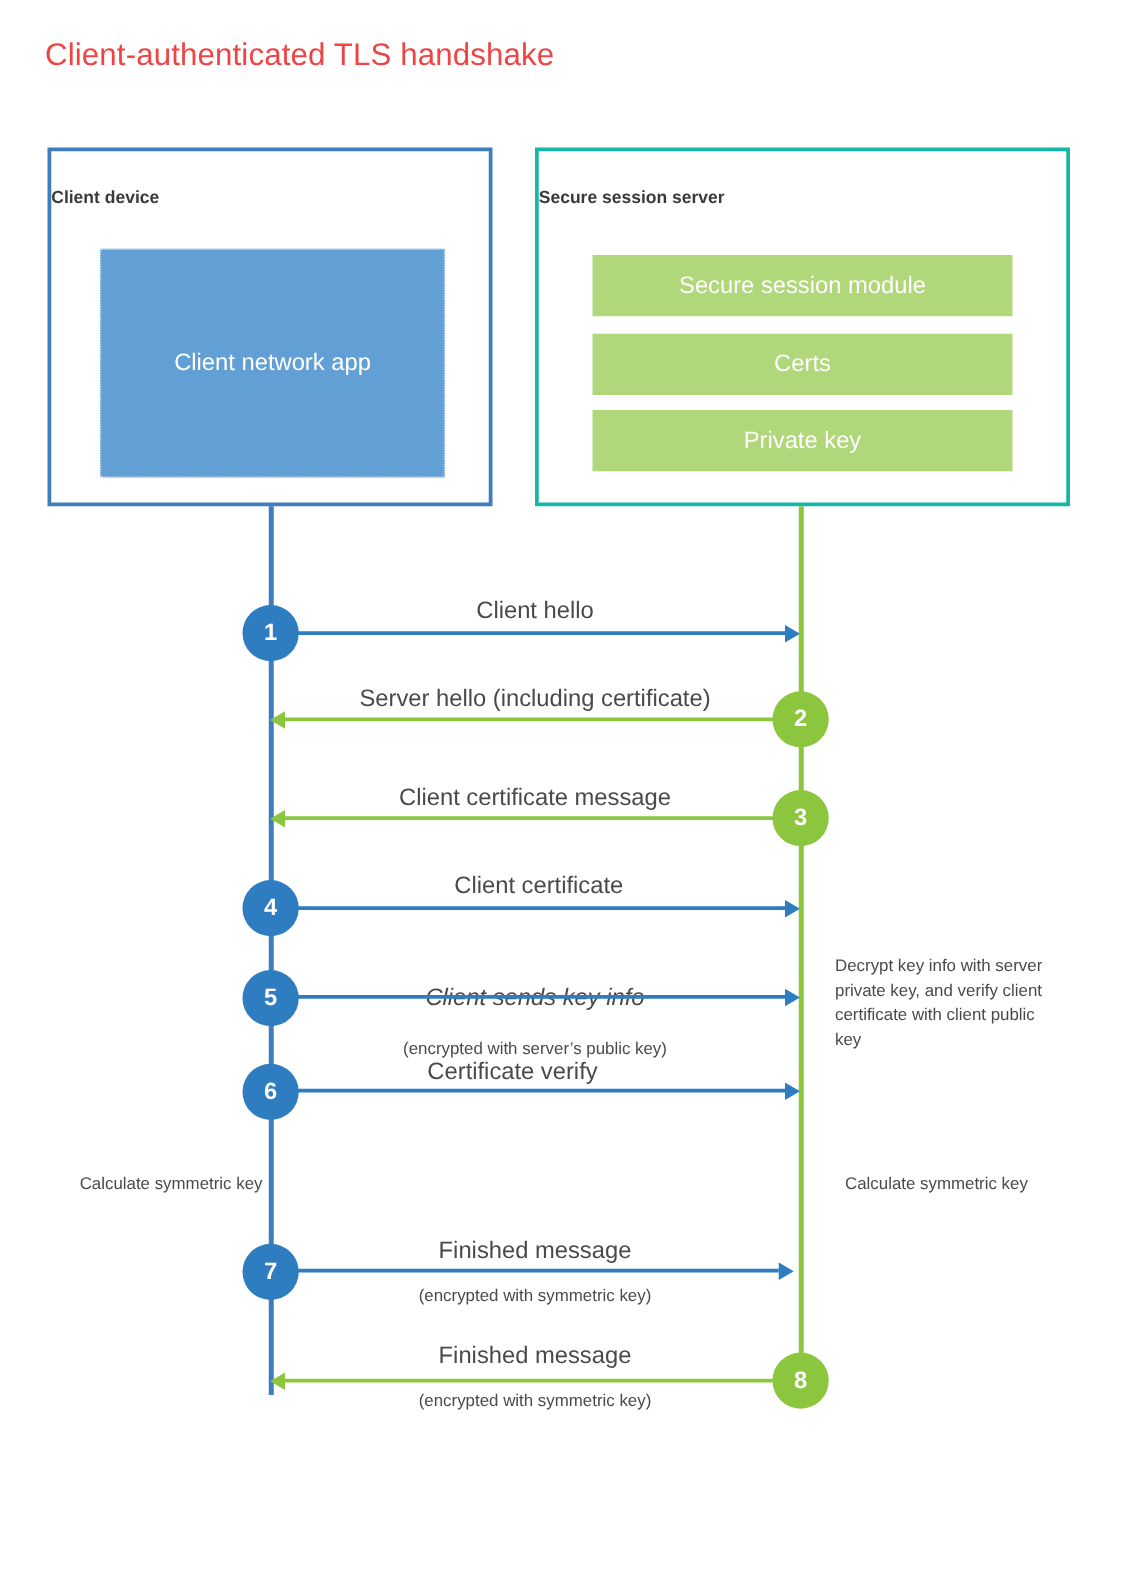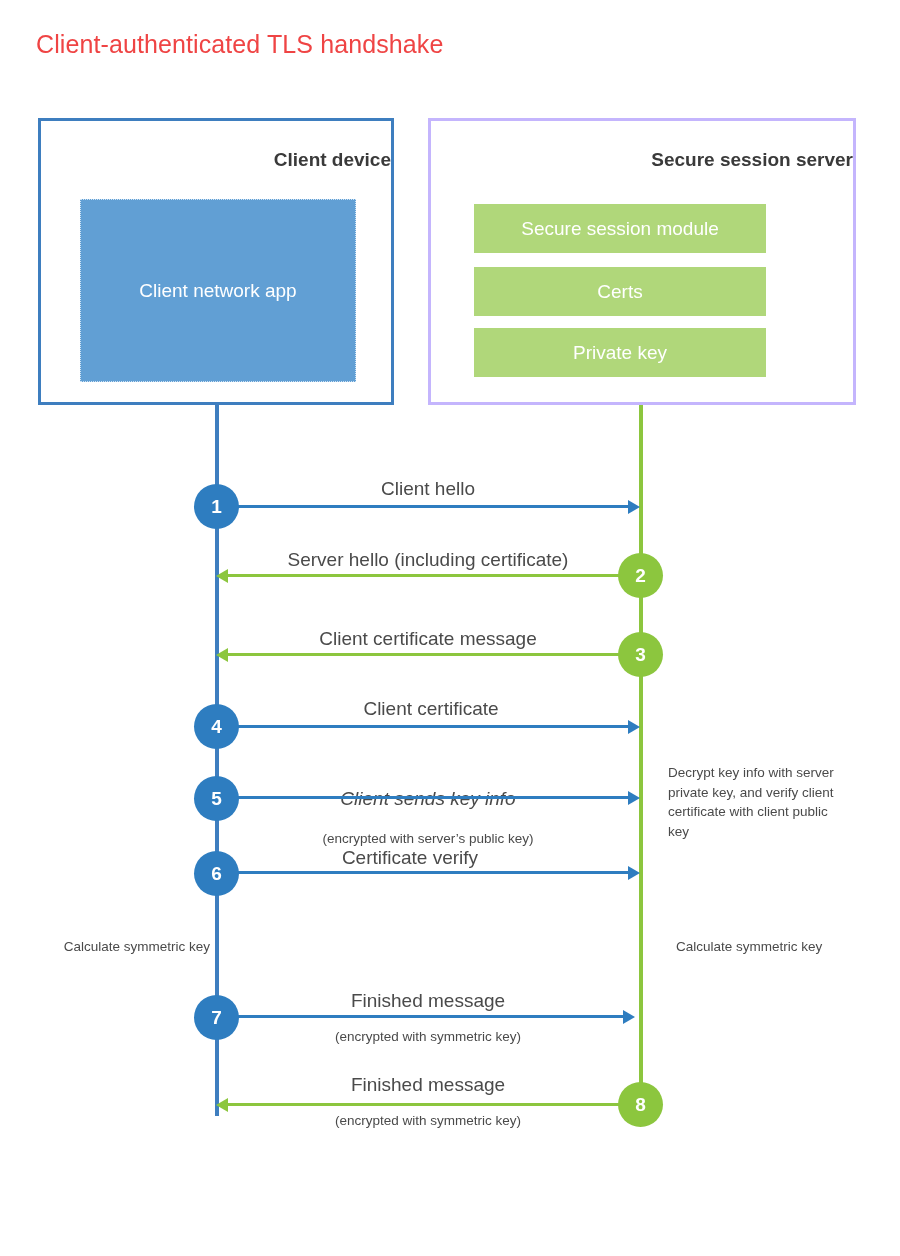--- a/index.html
+++ b/index.html
@@ -42,29 +42,29 @@
     top: 118px;
     width: 356px;
     height: 287px;
     border: 3px solid #3e7ebf;
   }
   .party-box.server {
     left: 428px;
     top: 118px;
     width: 428px;
     height: 287px;
-    border: 3px solid #c4b5fd;
+    border: 3px solid #14b8a6;
   }
   .party-title {
     position: absolute;
     left: 0;
     right: 0;
     top: 28px;
-    text-align: right;
-    font-size: 19px;
+    text-align: left;
+    font-size: 14px;
     font-weight: bold;
     color: #3a3a3a;
   }
 
   .app-block {
     position: absolute;
     left: 39px;
     top: 78px;
     width: 276px;
     height: 183px;
@@ -80,21 +80,21 @@
     text-align: left;
     color: #ffffff;
     font-size: 19px;
     line-height: 1.35;
     padding: 0 14px;
   }
 
   .svr-block {
     position: absolute;
     left: 43px;
-    width: 292px;
+    width: 336px;
     height: 49px;
     background: #b0d77a;
     display: flex;
     align-items: center;
     justify-content: center;
     color: #ffffff;
     font-size: 19px;
   }
   .svr-block.b0 { top: 83px; }
   .svr-block.b1 { top: 146px; }

